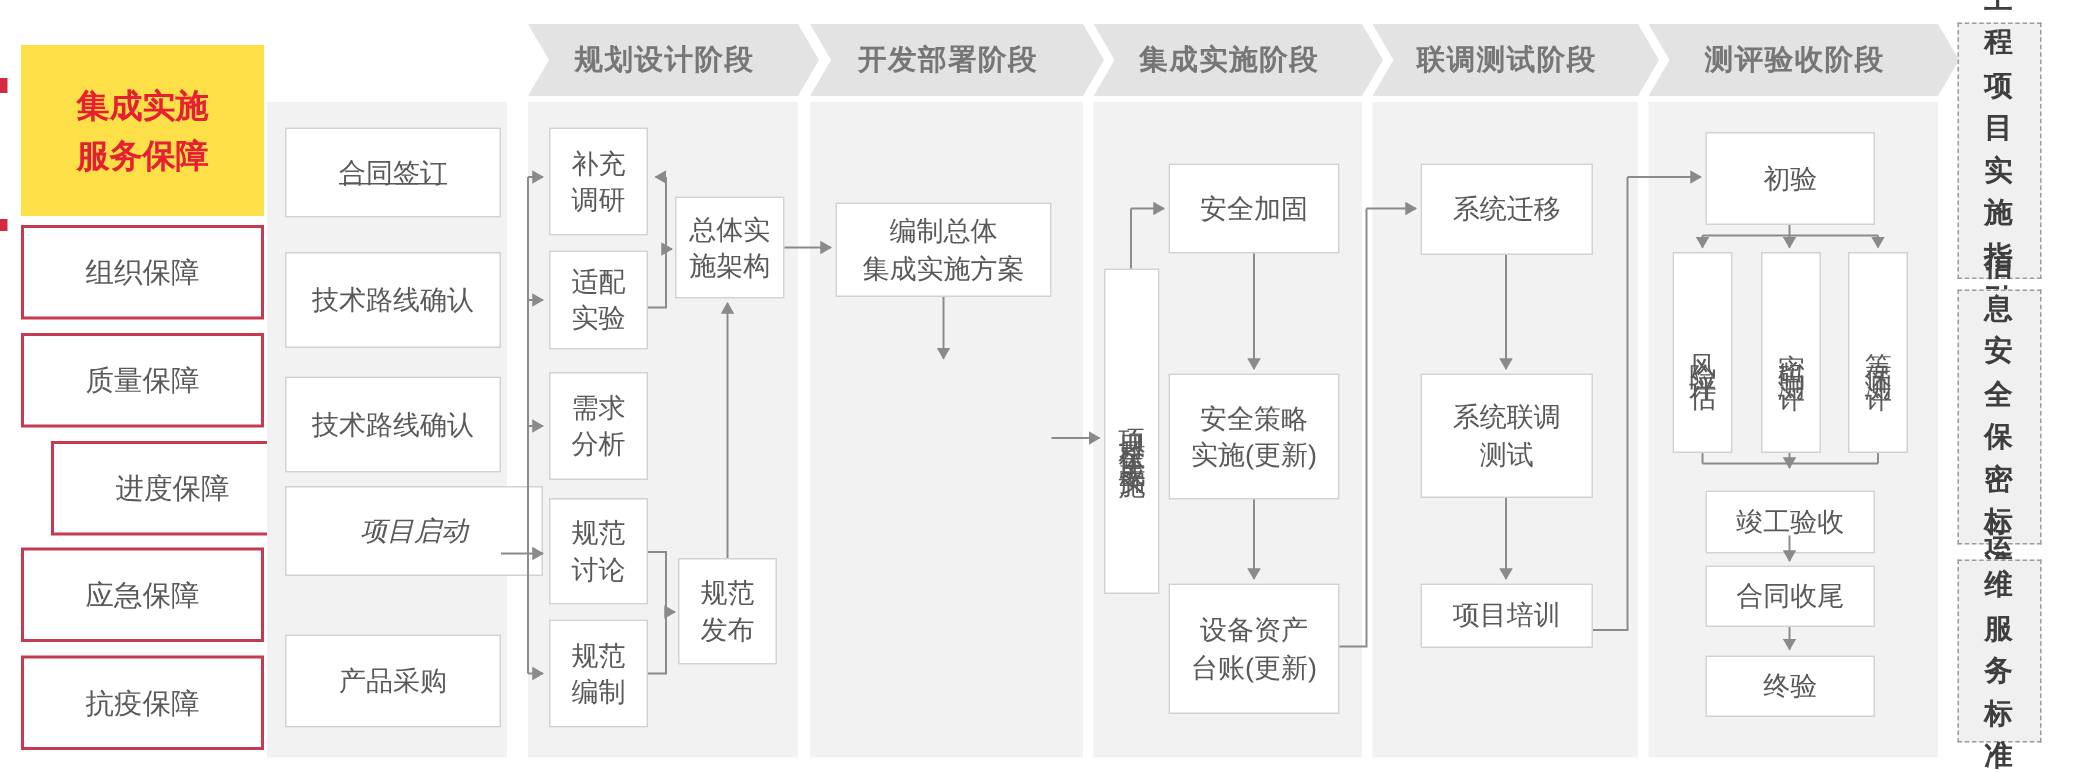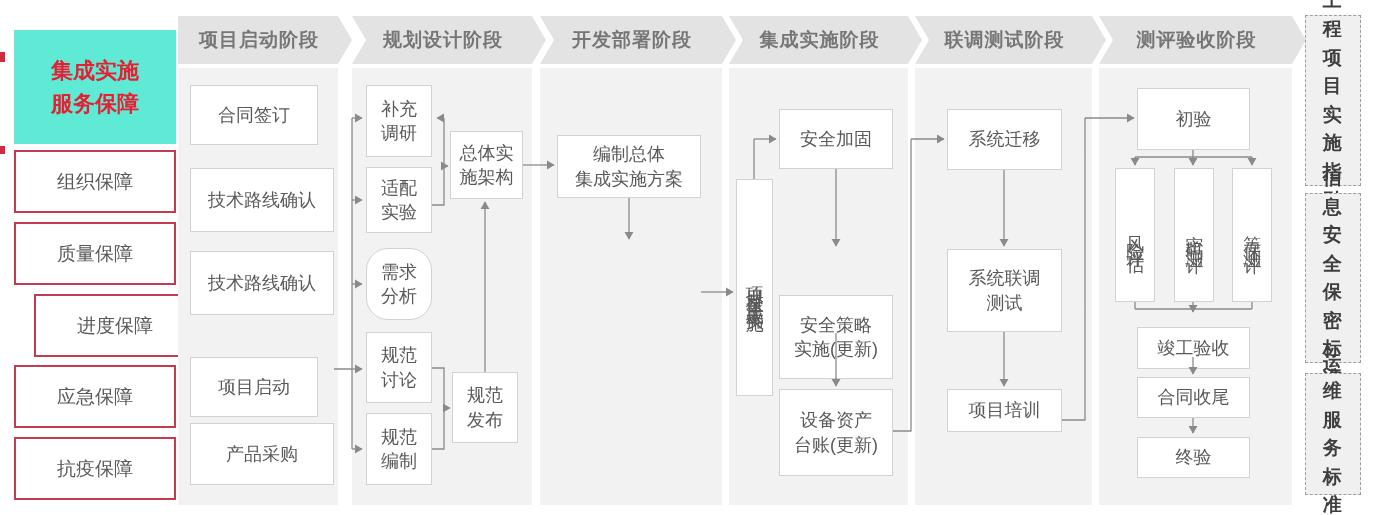--- a/index.html
+++ b/index.html
@@ -1,20 +1,20 @@
 <!DOCTYPE html>
 <html><head>
 <meta charset="utf-8">
 <style>
   html,body{margin:0;padding:0;background:#ffffff;}
   body{font-family:"Liberation Sans","DejaVu Sans",sans-serif;}
   #stage{position:relative;width:1391px;height:515px;background:#ffffff;overflow:hidden;}
 
   
-  .title-box{position:absolute;left:14px;top:30px;width:162px;height:114px;background:#5eead4;
+  .title-box{position:absolute;left:14px;top:30px;width:162px;height:114px;background:#fde047;
     color:#e61f33;font-weight:bold;font-size:22px;line-height:1.5;display:flex;align-items:center;
     justify-content:center;text-align:center;white-space:pre-line;}
   .side-item{position:absolute;left:14px;width:162px;height:63px;background:#ffffff;
     border:2px solid #c43a50;box-sizing:border-box;color:#595959;font-size:19px;
     display:flex;align-items:center;justify-content:center;}
   .edge-mark{position:absolute;left:0;width:5px;background:#d42a40;}
 
   
   .panel{position:absolute;top:68px;height:437px;background:#f2f2f2;}
   .chev{position:absolute;top:16px;height:48px;background:#e3e3e3;color:#767676;font-weight:bold;
@@ -54,54 +54,53 @@
   <div class="side-item" style="top:365px;">应急保障</div>
   <div class="side-item" style="top:437px;">抗疫保障</div>
 
   <div class="panel" style="left:178px;width:160px;"></div>
   <div class="panel" style="left:352px;width:180px;"></div>
   <div class="panel" style="left:540px;width:182px;"></div>
   <div class="panel" style="left:729px;width:179px;"></div>
   <div class="panel" style="left:915px;width:177px;"></div>
   <div class="panel" style="left:1099px;width:193px;"></div>
 
-  <div class="chev first" style="left:178px;width:174px;">项目启动阶段</div>
   <div class="chev" style="left:352px;width:194px;">规划设计阶段</div>
   <div class="chev" style="left:540px;width:196px;">开发部署阶段</div>
   <div class="chev" style="left:729px;width:193px;">集成实施阶段</div>
   <div class="chev" style="left:915px;width:191px;">联调测试阶段</div>
   <div class="chev" style="left:1099px;width:207px;">测评验收阶段</div>
 
-  <div class="box" style="left:190px;top:85px;width:128px;height:60px;">合同签订</div>
+  <div class="box" style="left:190px;top:85px;width:144px;height:60px;text-decoration:underline;">合同签订</div>
   <div class="box" style="left:190px;top:168px;width:144px;height:64px;">技术路线确认</div>
   <div class="box" style="left:190px;top:251px;width:144px;height:64px;">技术路线确认</div>
-  <div class="box" style="left:190px;top:357px;width:128px;height:60px;">项目启动</div>
+  <div class="box" style="left:190px;top:324px;width:172px;height:60px;font-style:italic;">项目启动</div>
   <div class="box" style="left:190px;top:423px;width:144px;height:62px;">产品采购</div>
 
   <div class="box" style="left:366px;top:85px;width:66px;height:72px;">补充
 调研</div>
   <div class="box" style="left:366px;top:167px;width:66px;height:66px;">适配
 实验</div>
-  <div class="box" style="left:366px;top:248px;width:66px;height:72px;border-radius:22px;">需求
+  <div class="box" style="left:366px;top:248px;width:66px;height:72px;">需求
 分析</div>
   <div class="box" style="left:366px;top:332px;width:66px;height:71px;">规范
 讨论</div>
   <div class="box" style="left:366px;top:413px;width:66px;height:72px;">规范
 编制</div>
   <div class="box" style="left:450px;top:131px;width:73px;height:68px;">总体实
 施架构</div>
   <div class="box" style="left:452px;top:372px;width:66px;height:71px;">规范
 发布</div>
 
   <div class="box" style="left:557px;top:135px;width:144px;height:63px;">编制总体
 集成实施方案</div>
 
   <div class="box vbox" style="left:736px;top:179px;width:37px;height:217px;">项目整体集成实施</div>
   <div class="box" style="left:779px;top:109px;width:114px;height:60px;">安全加固</div>
-  <div class="box" style="left:779px;top:249px;width:114px;height:84px;margin-top:46px;">安全策略
+  <div class="box" style="left:779px;top:249px;width:114px;height:84px;">安全策略
 实施(更新)</div>
   <div class="box" style="left:779px;top:389px;width:114px;height:87px;">设备资产
 台账(更新)</div>
 
   <div class="box" style="left:947px;top:109px;width:115px;height:61px;">系统迁移</div>
   <div class="box" style="left:947px;top:249px;width:115px;height:83px;">系统联调
 测试</div>
   <div class="box" style="left:947px;top:389px;width:115px;height:43px;">项目培训</div>
 
   <div class="box" style="left:1137px;top:88px;width:113px;height:62px;">初验</div>

